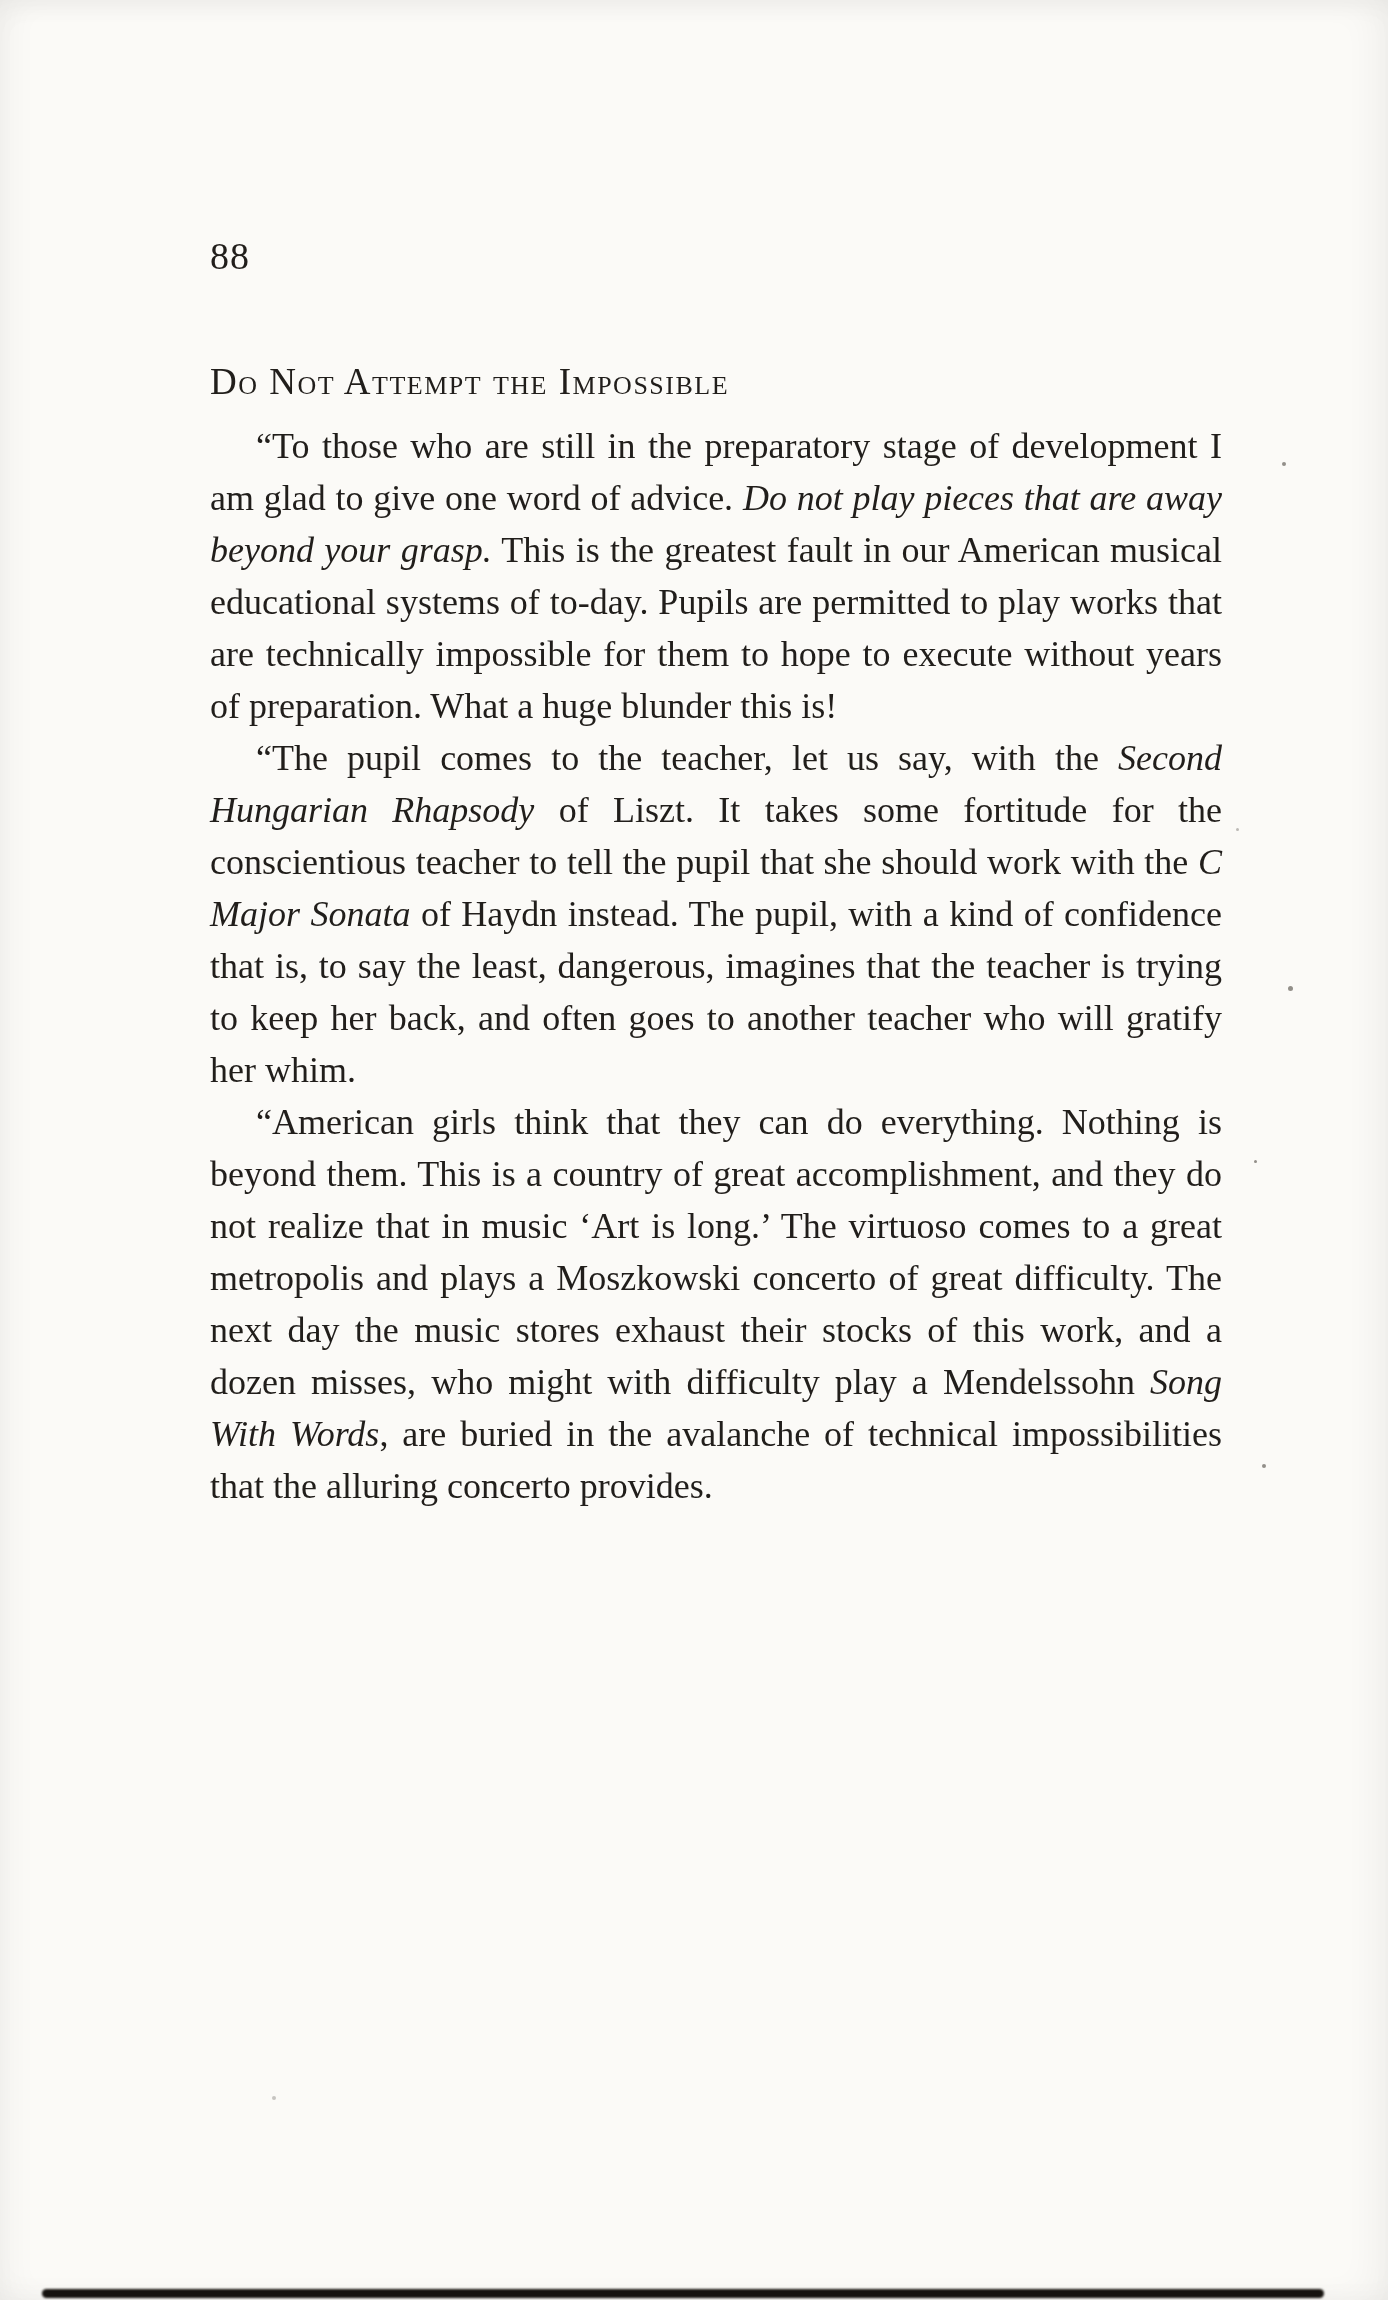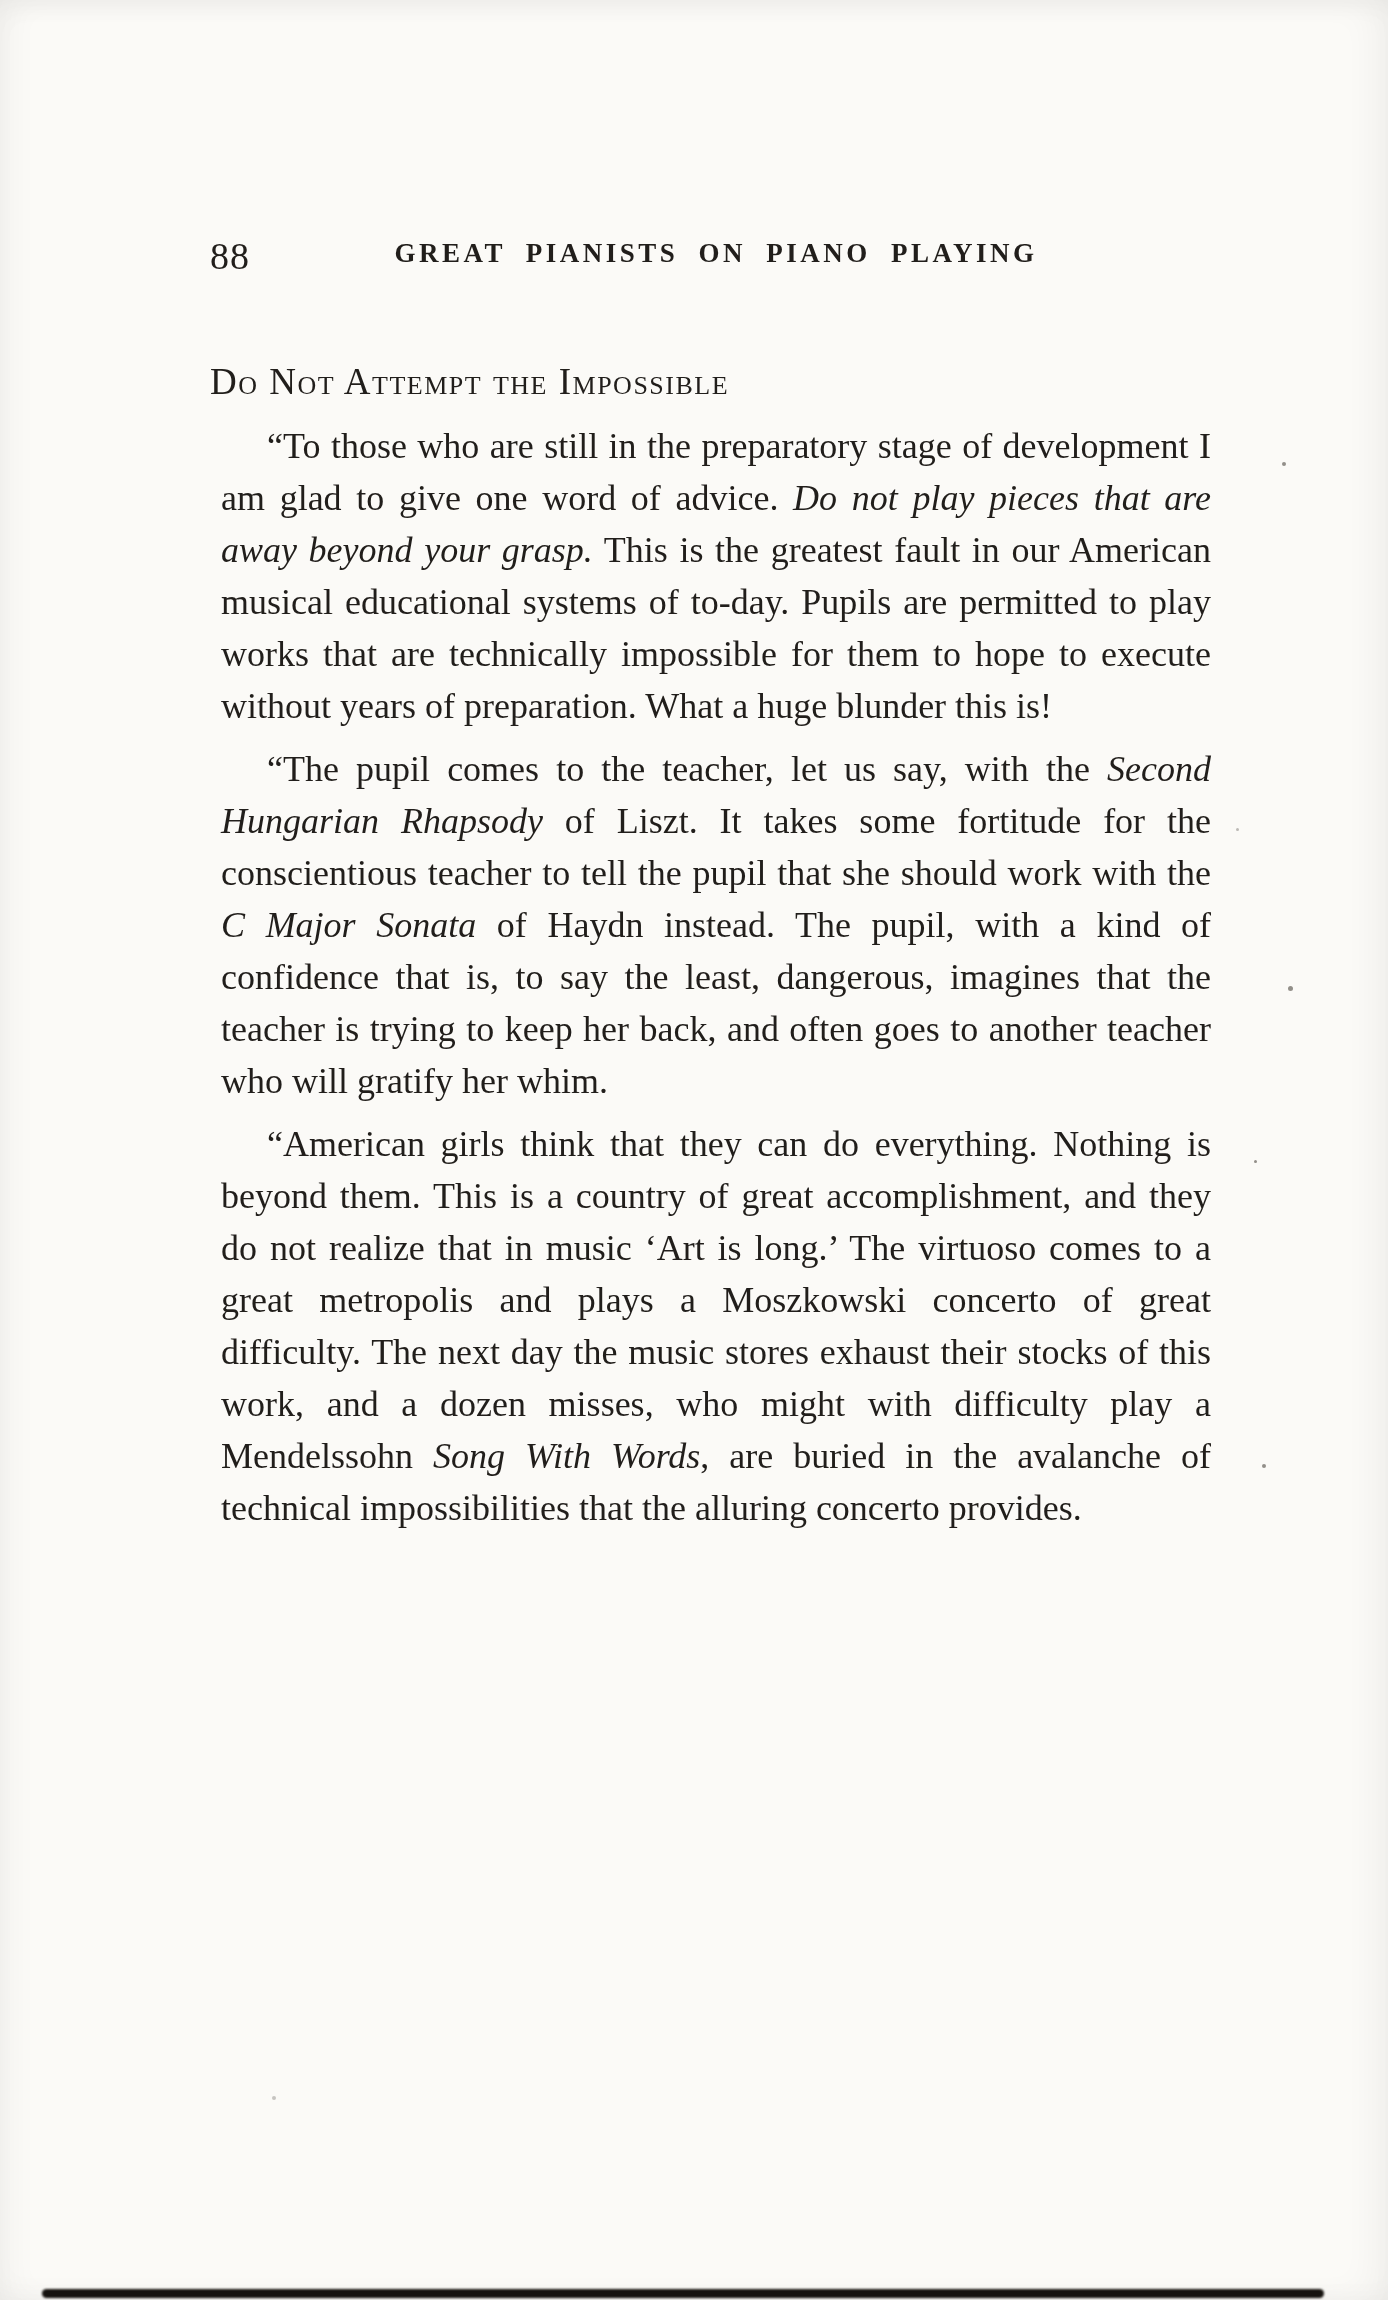--- a/index.html
+++ b/index.html
@@ -56,21 +56,21 @@
   .heading {
     margin: 0 0 12px 0;
     font-size: 37px;
     font-weight: 400;
     font-variant: small-caps;
     letter-spacing: 1.5px;
     text-align: left;
     text-indent: 0;
   }
   .para {
-    margin: 11px;
+    margin: 0;
     text-indent: 46px;
   }
   .it {
     font-style: italic;
   }
   
   .scan-edge-bottom {
     position: absolute;
     bottom: 2px;
     left: 42px;
@@ -94,21 +94,20 @@
   .speck.s5 { left: 272px;  top: 2096px; width: 4px; height: 4px; opacity: .5; }
   .speck.s6 { left: 1236px; top: 828px; width: 3px; height: 3px; opacity: .6; }
 </style>
 </head>
 <body>
 
 <div class="page">
 
   <header class="running-header">
     <span class="page-num">88</span>
-    <span class="running-title">GREAT PIANISTS ON PIANO PLAYING</span>
   </header>
 
   <main class="text-block">
 
     <h2 class="heading">Do Not Attempt the Impossible</h2>
 
     <p class="para"><span>“To those who are still in the preparatory stage of development I am glad to give one word of advice. </span><span class="it">Do not play pieces that are away beyond your grasp.</span><span> This is the greatest fault in our American musical educational systems of to-day.  Pupils are permitted to play works that are technically impossible for them to hope to execute without years of preparation. What a huge blunder this is!</span></p>
 
     <p class="para"><span>“The pupil comes to the teacher, let us say, with the </span><span class="it">Second Hungarian Rhapsody</span><span> of Liszt.  It takes some fortitude for the conscientious teacher to tell the pupil that she should work with the </span><span class="it">C Major Sonata</span><span> of Haydn instead.  The pupil, with a kind of confidence that is, to say the least, dangerous, imagines that the teacher is trying to keep her back, and often goes to another teacher who will gratify her whim.</span></p>
 

